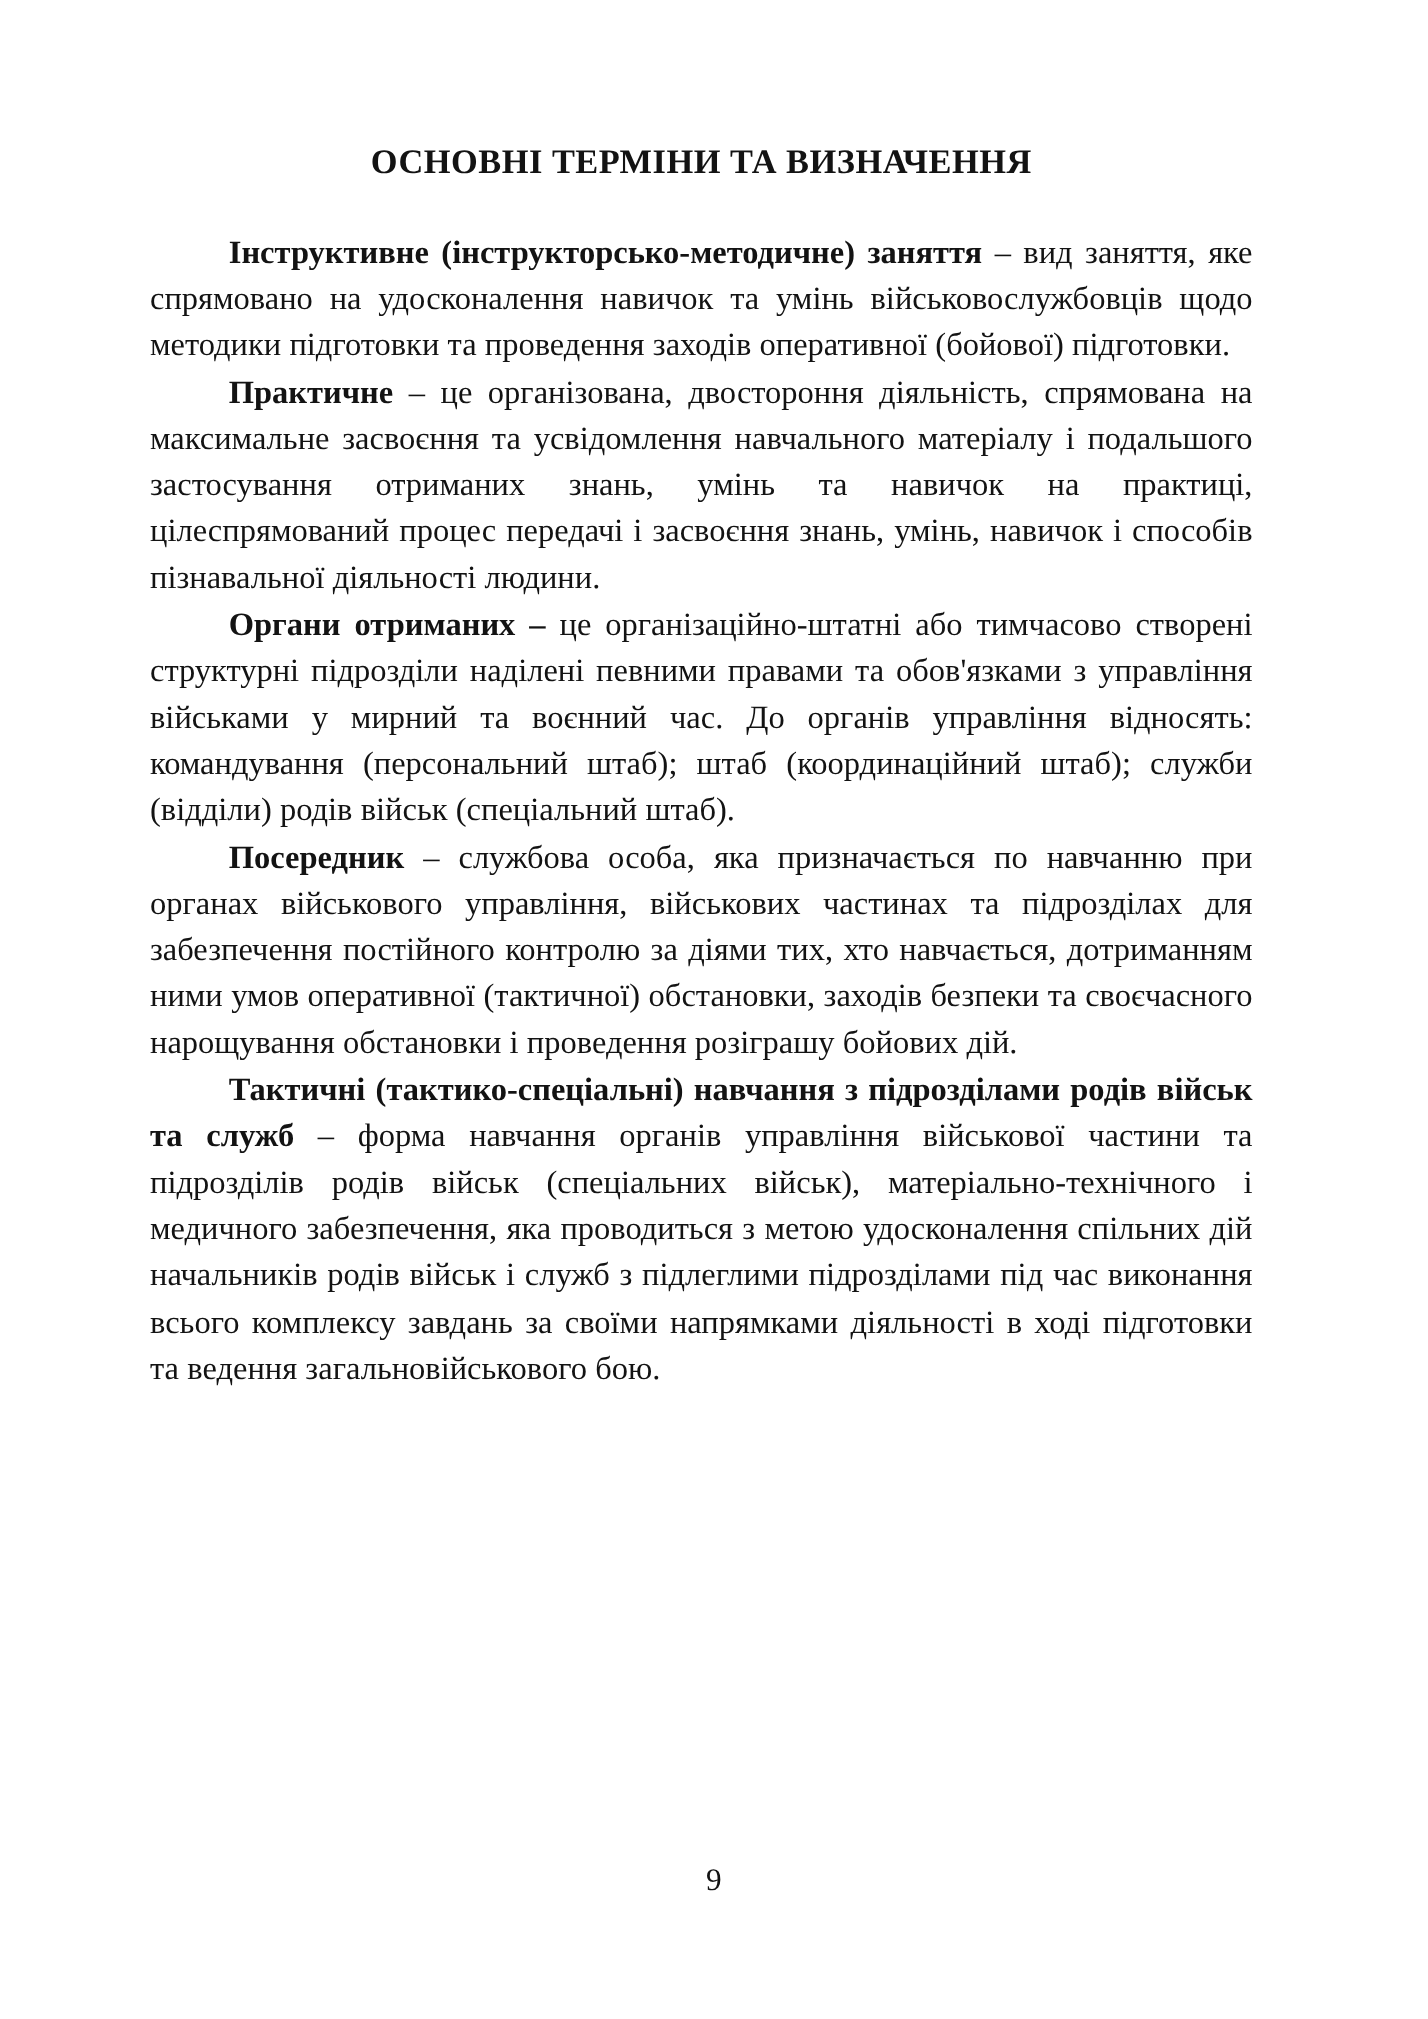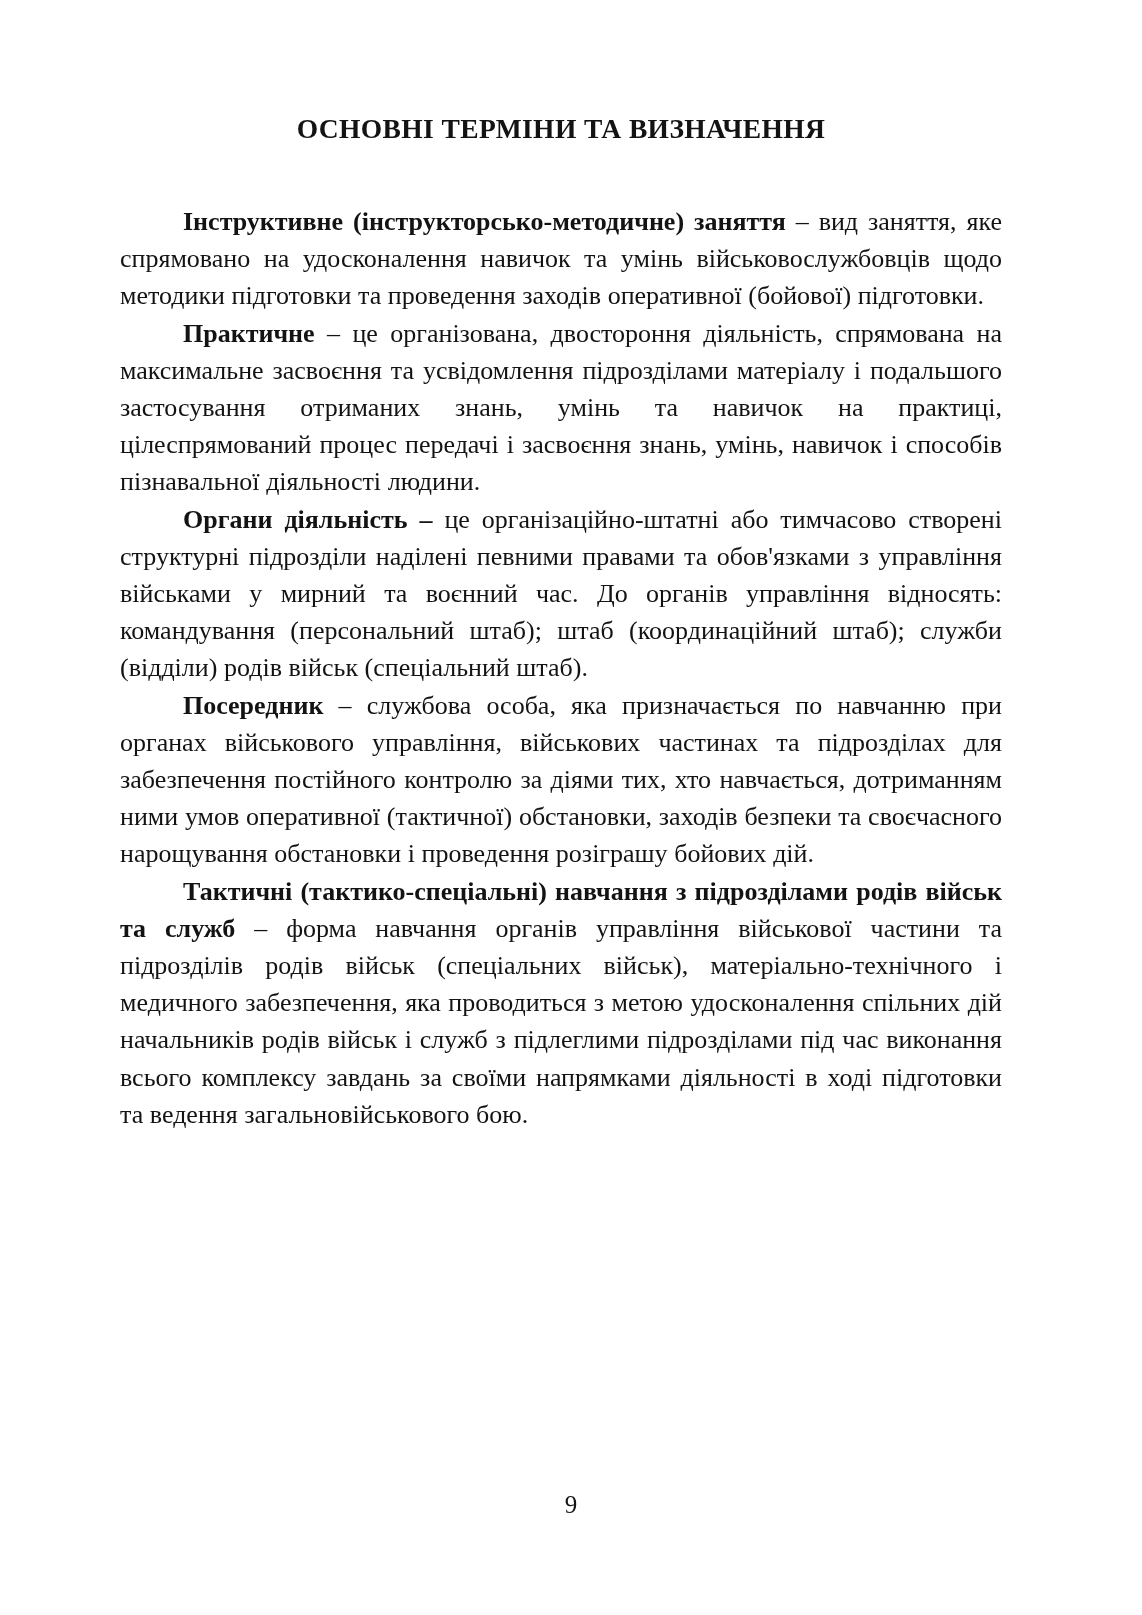--- a/index.html
+++ b/index.html
@@ -31,21 +31,21 @@
     text-align: center;
     font-size: 27.5px;
     font-weight: bold;
     letter-spacing: 0.4px;
     margin: 0;
     padding-top: 112px;
     line-height: 1.2;
     text-transform: uppercase;
   }
   .body-text {
-    margin-top: 58px;
+    margin-top: 38px;
   }
   p.para {
     margin: 0;
     font-size: 26px;
     line-height: 37.2px;
     text-align: justify;
     text-indent: 63px;
     text-justify: inter-word;
     hyphens: none;
     word-spacing: 0.1px;
@@ -73,25 +73,25 @@
 
     <h1 class="page-title">ОСНОВНІ ТЕРМІНИ ТА ВИЗНАЧЕННЯ</h1>
 
     <div class="body-text">
 
       <p class="para">
         <span class="term">Інструктивне (інструкторсько-методичне) заняття</span><span class="def"> – вид заняття, яке спрямовано на удосконалення навичок та умінь військовослужбовців щодо методики підготовки та проведення заходів оперативної (бойової) підготовки.</span>
       </p>
 
       <p class="para">
-        <span class="term">Практичне</span><span class="def"> – це організована, двостороння діяльність, спрямована на максимальне засвоєння та усвідомлення підрозділами матеріалу і подальшого застосування отриманих знань, умінь та навичок на практиці, цілеспрямований процес передачі і засвоєння знань, умінь, навичок і способів пізнавальної діяльності людини.</span>
+        <span class="term">Практичне</span><span class="def"> – це організована, двостороння діяльність, спрямована на максимальне засвоєння та усвідомлення навчального матеріалу і подальшого застосування отриманих знань, умінь та навичок на практиці, цілеспрямований процес передачі і засвоєння знань, умінь, навичок і способів пізнавальної діяльності людини.</span>
       </p>
 
       <p class="para">
-        <span class="term">Органи діяльність –</span><span class="def"> це організаційно-штатні або тимчасово створені структурні підрозділи наділені певними правами та обов'язками з управління військами у мирний та воєнний час. До органів управління відносять: командування (персональний штаб); штаб (координаційний штаб); служби (відділи) родів військ (спеціальний штаб).</span>
+        <span class="term">Органи отриманих –</span><span class="def"> це організаційно-штатні або тимчасово створені структурні підрозділи наділені певними правами та обов'язками з управління військами у мирний та воєнний час. До органів управління відносять: командування (персональний штаб); штаб (координаційний штаб); служби (відділи) родів військ (спеціальний штаб).</span>
       </p>
 
       <p class="para">
         <span class="term">Посередник</span><span class="def"> – службова особа, яка призначається по навчанню при органах військового управління, військових частинах та підрозділах для забезпечення постійного контролю за діями тих, хто навчається, дотриманням ними умов оперативної (тактичної) обстановки, заходів безпеки та своєчасного нарощування обстановки і проведення розіграшу бойових дій.</span>
       </p>
 
 
       <p class="para">
         <span class="term">Тактичні (тактико-спеціальні) навчання з підрозділами родів військ та служб</span><span class="def"> – форма навчання органів управління військової частини та підрозділів родів військ (спеціальних військ), матеріально-технічного і медичного забезпечення, яка проводиться з метою удосконалення спільних дій начальників родів військ і служб з підлеглими підрозділами під час виконання всього комплексу завдань за своїми напрямками діяльності в ході підготовки та ведення загальновійськового бою.</span>
       </p>

